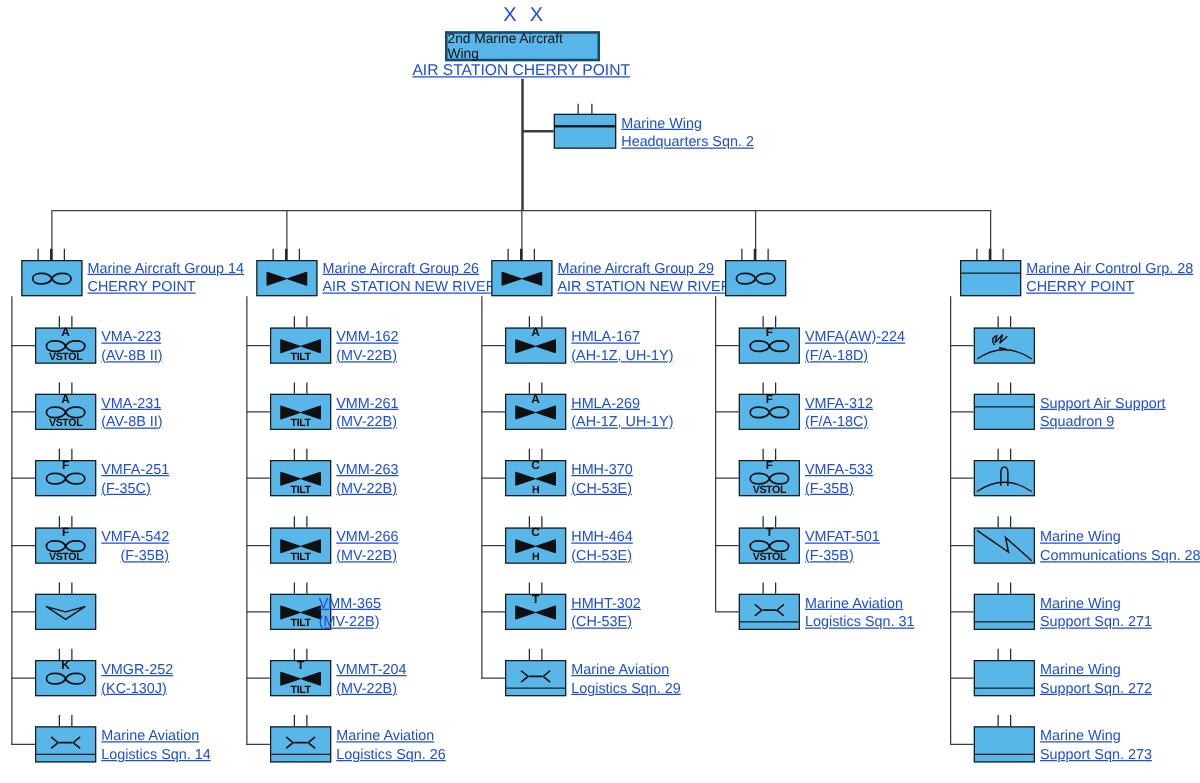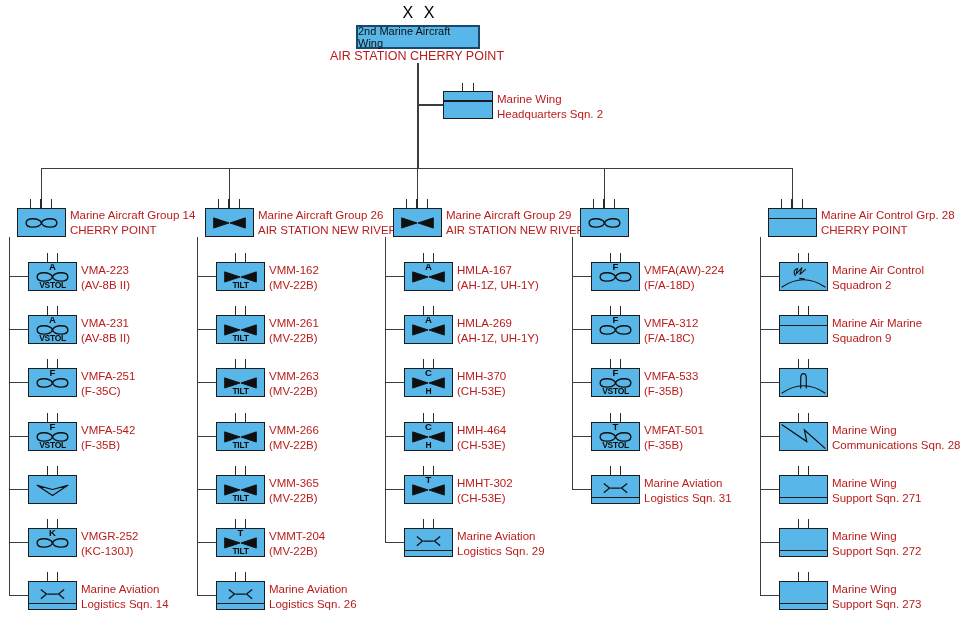--- a/index.html
+++ b/index.html
@@ -3,23 +3,23 @@
 <meta charset="utf-8">
 <style>
   html,body{margin:0;padding:0;background:#fff;}
   .stage{position:relative;width:960px;height:626px;background:#fff;
          font-family:"Liberation Sans",sans-serif;overflow:hidden;}
   .line{position:absolute;background:#3c3c3c;}
   .bbox{position:absolute;background:#58b7e8;border:1px solid #1c1c1c;box-sizing:border-box;}
   .wing{border:2px solid #17496e;display:flex;align-items:center;justify-content:center;
         font-size:11px;color:#101010;}
   .tick{position:absolute;width:1.3px;height:9px;background:#2a2a2a;}
-  .lbl{position:absolute;font-size:11.5px;line-height:15px;color:#b91c1c;white-space:nowrap;}
+  .lbl{position:absolute;font-size:11.5px;line-height:15px;color:#1d4ed8;white-space:nowrap;text-decoration:underline;}
   .caption{font-size:12.5px;}
-  .echelon{position:absolute;font-size:16px;color:#000000;letter-spacing:3px;}
+  .echelon{position:absolute;font-size:16px;color:#1d4ed8;letter-spacing:3px;}
   .ubox svg{position:absolute;left:0;top:0;width:100%;height:100%;}
   .sym-top{position:absolute;top:-1px;left:0;right:0;text-align:center;font-size:9.5px;
            font-weight:bold;color:#0a0a0a;line-height:10px;}
   .sym-bot{position:absolute;bottom:0;left:0;right:0;text-align:center;font-size:8.5px;
            font-weight:bold;color:#0a0a0a;line-height:9px;letter-spacing:-0.3px;}
   .stripe{position:absolute;left:0;right:0;height:1.3px;background:#1c1c1c;}
 </style>
 </head>
 <body>
 
@@ -104,21 +104,21 @@
     <div class="line" style="left:9px;top:435.9px;width:19px;height:1.2px;"></div>
     <div class="tick" style="left:46.5px;top:413px;"></div>
     <div class="tick" style="left:57px;top:413px;"></div>
     <div class="bbox ubox" style="left:28px;top:422px;width:49px;height:29px;">
       <svg viewBox="0 0 49 29">
         <path d="M24.5,15 C22,9 8,9 8,15 C8,21 22,21 24.5,15 C27,9 41,9 41,15 C41,21 27,21 24.5,15 Z" fill="none" stroke="#101010" stroke-width="1.5"></path>
       </svg>
       <div class="sym-top">F</div>
       <div class="sym-bot">VSTOL</div>
     </div>
-    <div class="lbl" style="left:81px;top:422.5px;">
+    <div class="lbl" style="left:81px;top:422.5px;text-align:right;">
       <div>VMFA-542</div>
       <div>(F-35B)</div>
     </div>
     <div class="line" style="left:9px;top:488.9px;width:19px;height:1.2px;"></div>
     <div class="tick" style="left:46.5px;top:466px;"></div>
     <div class="tick" style="left:57px;top:466px;"></div>
     <div class="bbox ubox" style="left:28px;top:475px;width:49px;height:29px;">
       <svg viewBox="0 0 49 29">
         <path d="M8,10 L24.5,14.5 L41,10 L24.5,21 Z" fill="none" stroke="#101010" stroke-width="1.3" stroke-linejoin="round"></path>
       </svg>
@@ -217,21 +217,21 @@
     </div>
     <div class="line" style="left:197px;top:488.9px;width:19px;height:1.2px;"></div>
     <div class="tick" style="left:234.5px;top:466px;"></div>
     <div class="tick" style="left:245px;top:466px;"></div>
     <div class="bbox ubox" style="left:216px;top:475px;width:49px;height:29px;">
       <svg viewBox="0 0 49 29">
         <path d="M7.5,9.5 L7.5,20.5 L24,15 Z M41.5,9.5 L41.5,20.5 L25,15 Z" fill="#101010" stroke="#101010" stroke-width="1" stroke-linejoin="round"></path>
       </svg>
       <div class="sym-bot">TILT</div>
     </div>
-    <div class="lbl" style="left:269px;top:475.5px;">
+    <div class="lbl" style="left:255px;top:475.5px;">
       <div>VMM-365</div>
       <div>(MV-22B)</div>
     </div>
     <div class="line" style="left:197px;top:541.9px;width:19px;height:1.2px;"></div>
     <div class="tick" style="left:234.5px;top:519px;"></div>
     <div class="tick" style="left:245px;top:519px;"></div>
     <div class="bbox ubox" style="left:216px;top:528px;width:49px;height:29px;">
       <svg viewBox="0 0 49 29">
         <path d="M7.5,9.5 L7.5,20.5 L24,15 Z M41.5,9.5 L41.5,20.5 L25,15 Z" fill="#101010" stroke="#101010" stroke-width="1" stroke-linejoin="round"></path>
       </svg>
@@ -441,32 +441,28 @@
     <div class="line" style="left:760px;top:275.9px;width:19px;height:1.2px;"></div>
     <div class="tick" style="left:797.5px;top:253px;"></div>
     <div class="tick" style="left:808px;top:253px;"></div>
     <div class="bbox ubox" style="left:779px;top:262px;width:49px;height:29px;">
       <svg viewBox="0 0 49 29">
         <path d="M1,26 Q24.5,10 48,26" fill="none" stroke="#101010" stroke-width="1.2"></path>
         <path d="M16,14 Q12,8 18,6 L16.5,12 L23,5 L20.5,12.5 L27,6.5" fill="none" stroke="#101010" stroke-width="1.2"></path>
         <path d="M20,16.5 L26,17.5" stroke="#101010" stroke-width="1.6"></path>
       </svg>
     </div>
-    <div class="lbl" style="left:832px;top:262.5px;">
-      <div>Marine Air Control</div>
-      <div>Squadron 2</div>
-    </div>
     <div class="line" style="left:760px;top:328.9px;width:19px;height:1.2px;"></div>
     <div class="tick" style="left:797.5px;top:306px;"></div>
     <div class="tick" style="left:808px;top:306px;"></div>
     <div class="bbox ubox" style="left:779px;top:315px;width:49px;height:29px;">
       <div class="stripe" style="top: 33%;"></div>
     </div>
     <div class="lbl" style="left:832px;top:315.5px;">
-      <div>Marine Air Marine</div>
+      <div>Support Air Support</div>
       <div>Squadron 9</div>
     </div>
     <div class="line" style="left:760px;top:381.9px;width:19px;height:1.2px;"></div>
     <div class="tick" style="left:797.5px;top:359px;"></div>
     <div class="tick" style="left:808px;top:359px;"></div>
     <div class="bbox ubox" style="left:779px;top:368px;width:49px;height:29px;">
       <svg viewBox="0 0 49 29">
         <path d="M1,26 Q24.5,10 48,26" fill="none" stroke="#101010" stroke-width="1.2"></path>
         <path d="M21.5,21 L21.5,10 Q21.5,5 24.5,5 Q27.5,5 27.5,10 L27.5,21" fill="none" stroke="#101010" stroke-width="1.3"></path>
       </svg>

